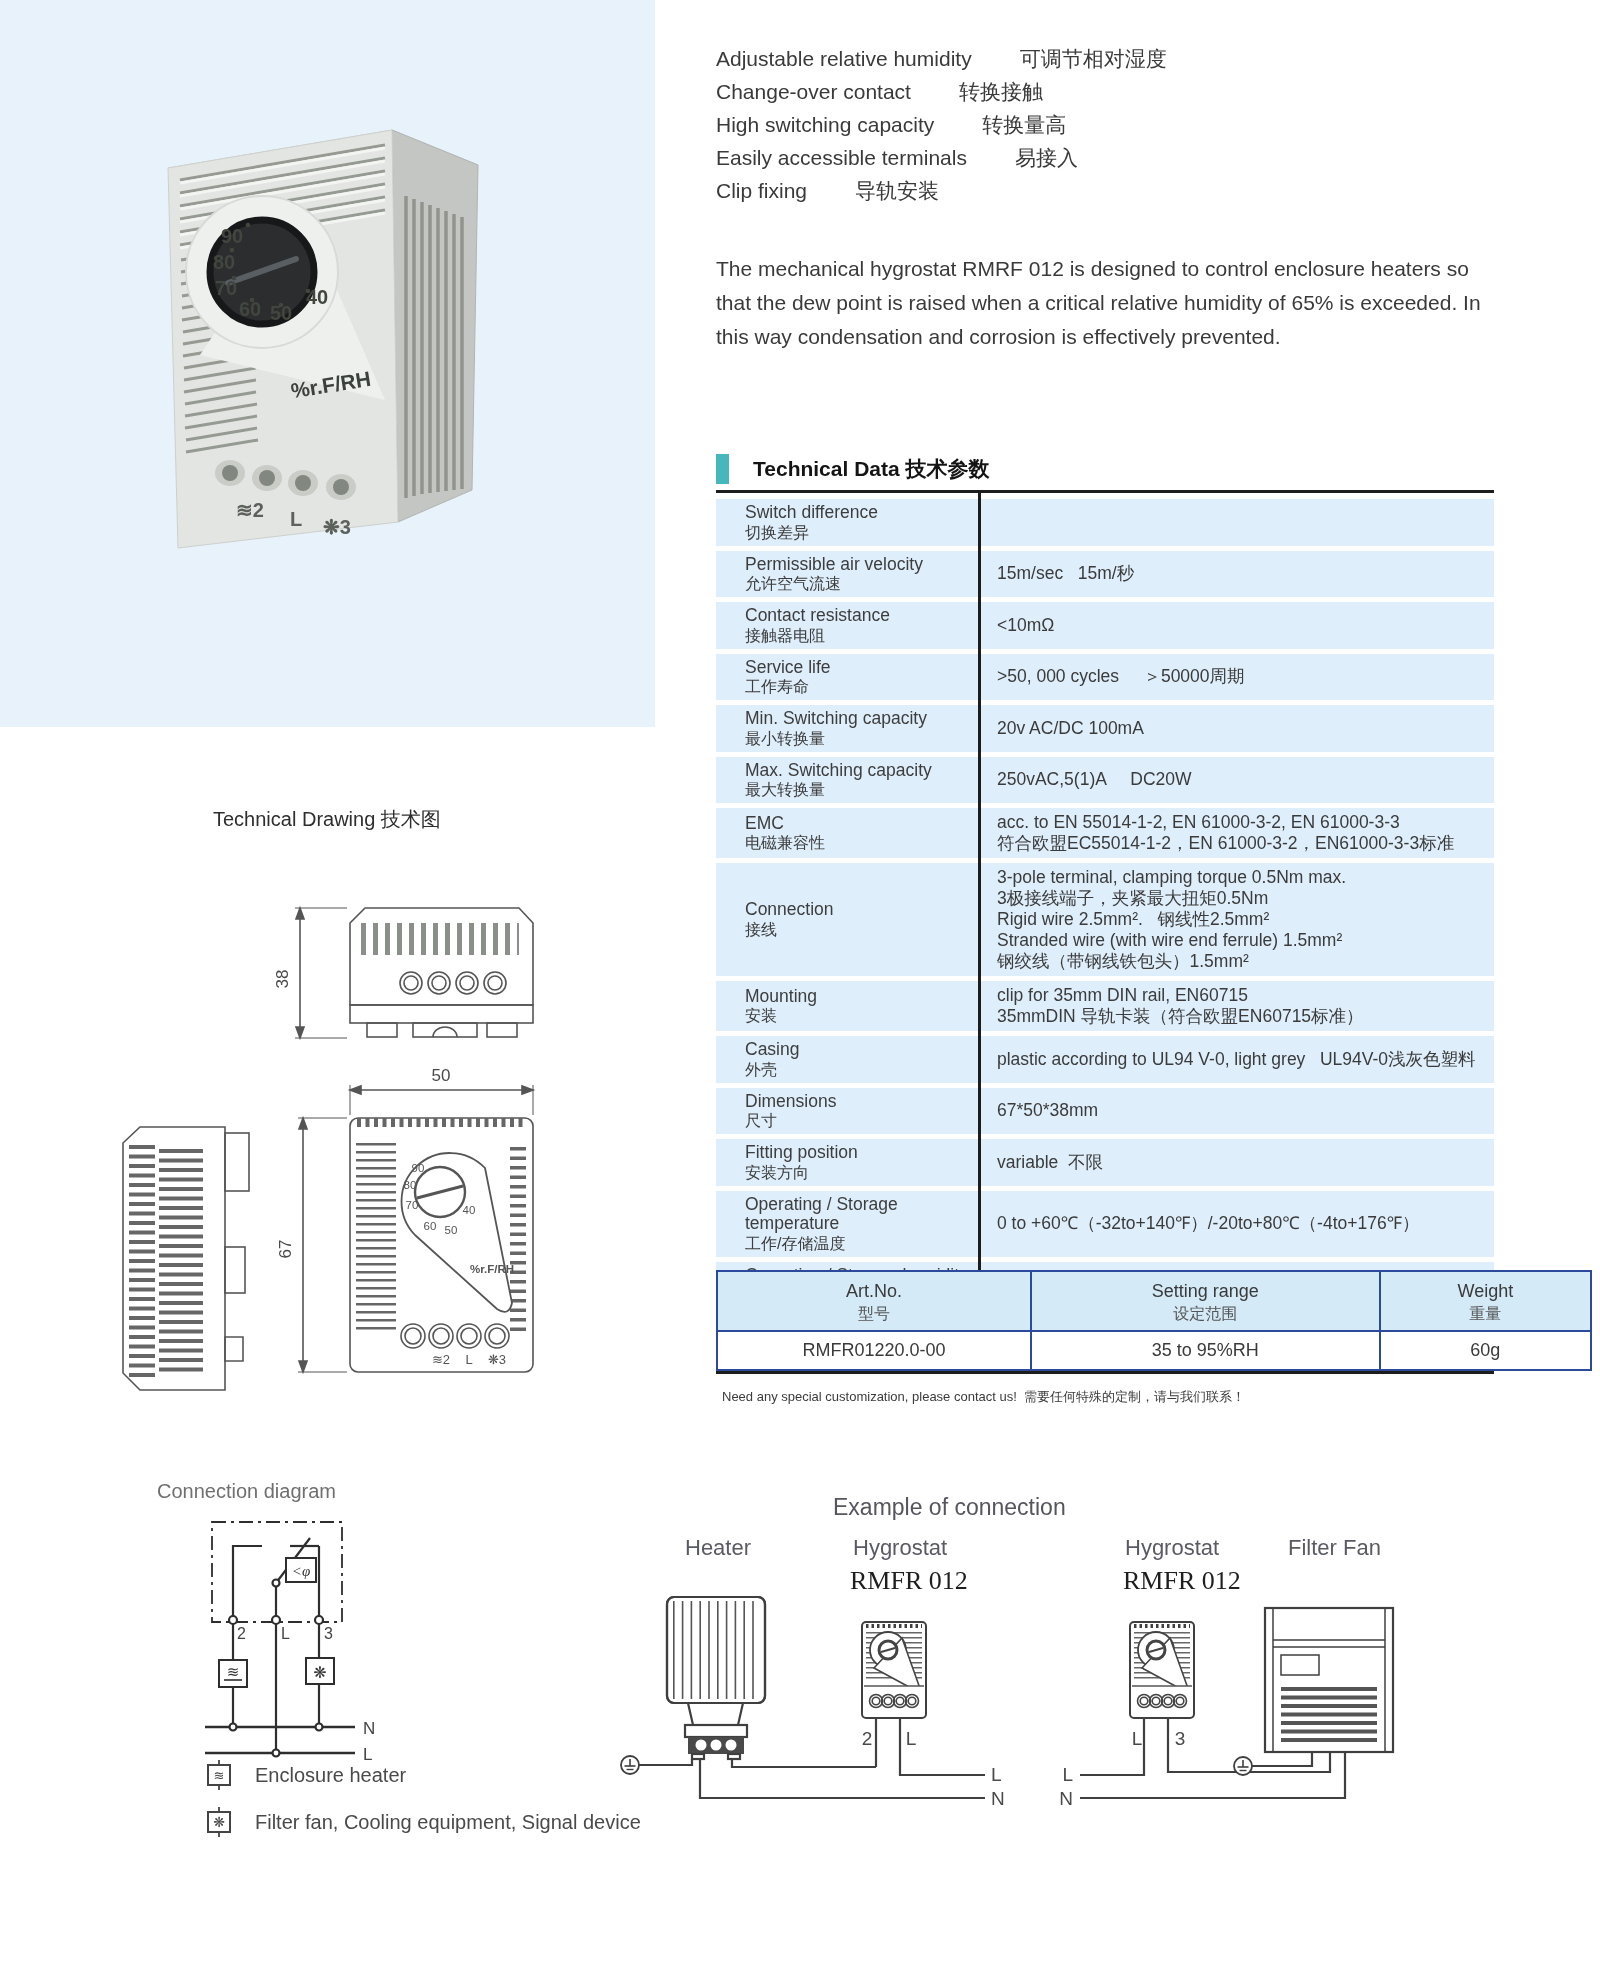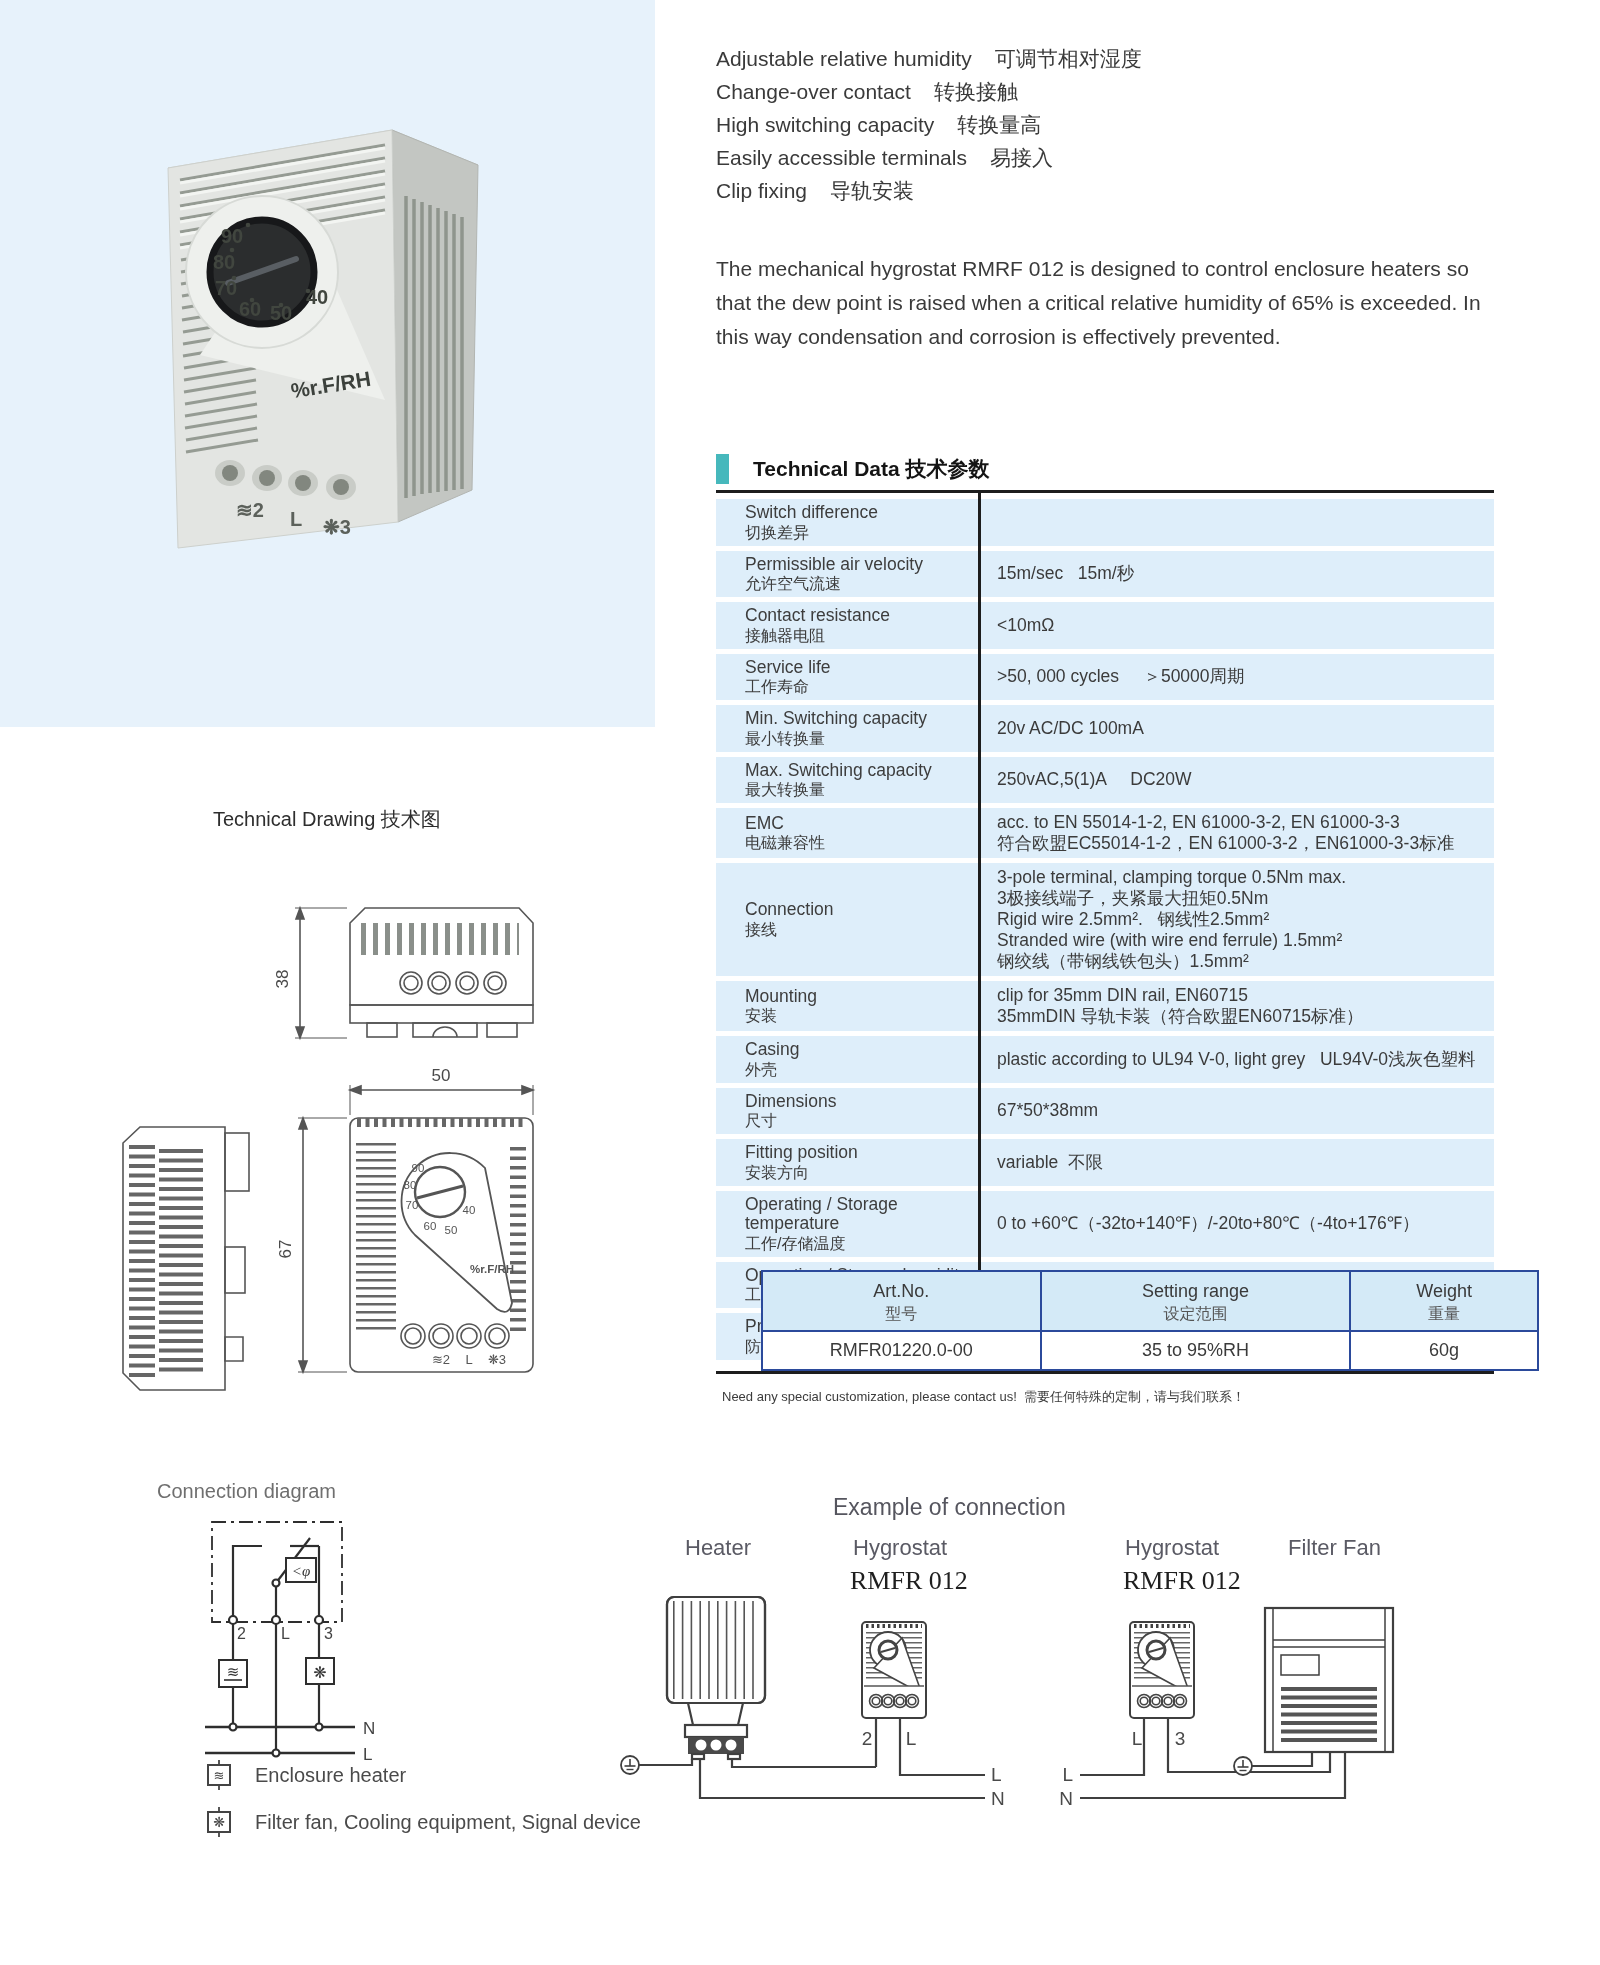--- a/index.html
+++ b/index.html
@@ -3,21 +3,21 @@
 <meta charset="utf-8">
 <style>
   html,body{margin:0;padding:0;background:#fff;}
   .page{position:relative;width:1600px;height:1965px;background:#fff;overflow:hidden;
         font-family:"Liberation Sans",sans-serif;color:#3a3a3a;}
   
   .photo-panel{position:absolute;left:0;top:0;width:655px;height:727px;background:#e7f2fb;}
   .photo-panel svg{position:absolute;left:0;top:0;}
   
   .features{position:absolute;left:716px;top:42px;}
-  .feature-line{display:flex;gap:23px;font-size:21px;line-height:33px;color:#3a3a3a;}
+  .feature-line{display:flex;gap:48px;font-size:21px;line-height:33px;color:#3a3a3a;}
   
   .intro{position:absolute;left:716px;top:252px;width:792px;}
   .intro-en{font-size:21px;line-height:34px;color:#3a3a3a;}
   .intro-zh{font-size:21.5px;line-height:36px;color:#333;margin-top:2px;}
   
   .tech{position:absolute;left:716px;top:454px;width:778px;}
   .tech-head{display:flex;align-items:center;gap:24px;margin-bottom:6px;height:30px;}
   .teal-bar{width:13px;height:30px;background:#46b8bc;}
   .tech-title{font-size:21px;font-weight:bold;color:#141414;}
   .tech-rows{position:relative;border-top:3.5px solid #1d1d1d;border-bottom:3.5px solid #1d1d1d;
@@ -25,21 +25,21 @@
   .t-row{display:flex;background:#deeefa;margin-bottom:5px;min-height:40px;}
   .t-row:last-child{margin-bottom:0;}
   .t-left{width:262px;flex-shrink:0;padding:4px 10px 4px 29px;box-sizing:border-box;
           display:flex;flex-direction:column;justify-content:center;}
   .t-en{font-size:17.5px;line-height:19.5px;color:#3d3d3d;}
   .t-zh{font-size:16px;line-height:19px;color:#3d3d3d;}
   .t-right{flex:1;padding:4px 10px 4px 19px;display:flex;flex-direction:column;justify-content:center;}
   .t-val{font-size:17.5px;line-height:21px;color:#3b3b3b;white-space:pre-wrap;}
   .t-divider{position:absolute;left:262px;top:0;bottom:0;width:2.5px;background:#1d1d1d;}
   
-  .art{position:absolute;left:716px;top:1270px;width:778px;border:2.5px solid #2b4a9b;box-sizing:border-box;margin-left:45px;}
+  .art{position:absolute;left:716px;top:1270px;width:876px;border:2.5px solid #2b4a9b;box-sizing:border-box;}
   .a-hrow,.a-drow{display:grid;grid-template-columns:36% 40% 24%;}
   .a-hcell{background:#d4eaf7;border-right:2px solid #2b4a9b;border-bottom:2px solid #2b4a9b;
            text-align:center;padding:7px 4px 6px 4px;}
   .a-hcell:last-child,.a-dcell:last-child{border-right:none;}
   .a-hen{font-size:18px;color:#3a3a3a;line-height:24px;}
   .a-hzh{font-size:16px;color:#555;line-height:21px;}
   .a-dcell{background:#fff;border-right:2px solid #2b4a9b;text-align:center;
            font-size:18px;color:#3a3a3a;padding:8px 12px;}
   .note{position:absolute;left:722px;top:1388px;font-size:13px;color:#3b3b3b;white-space:pre-wrap;}
   

